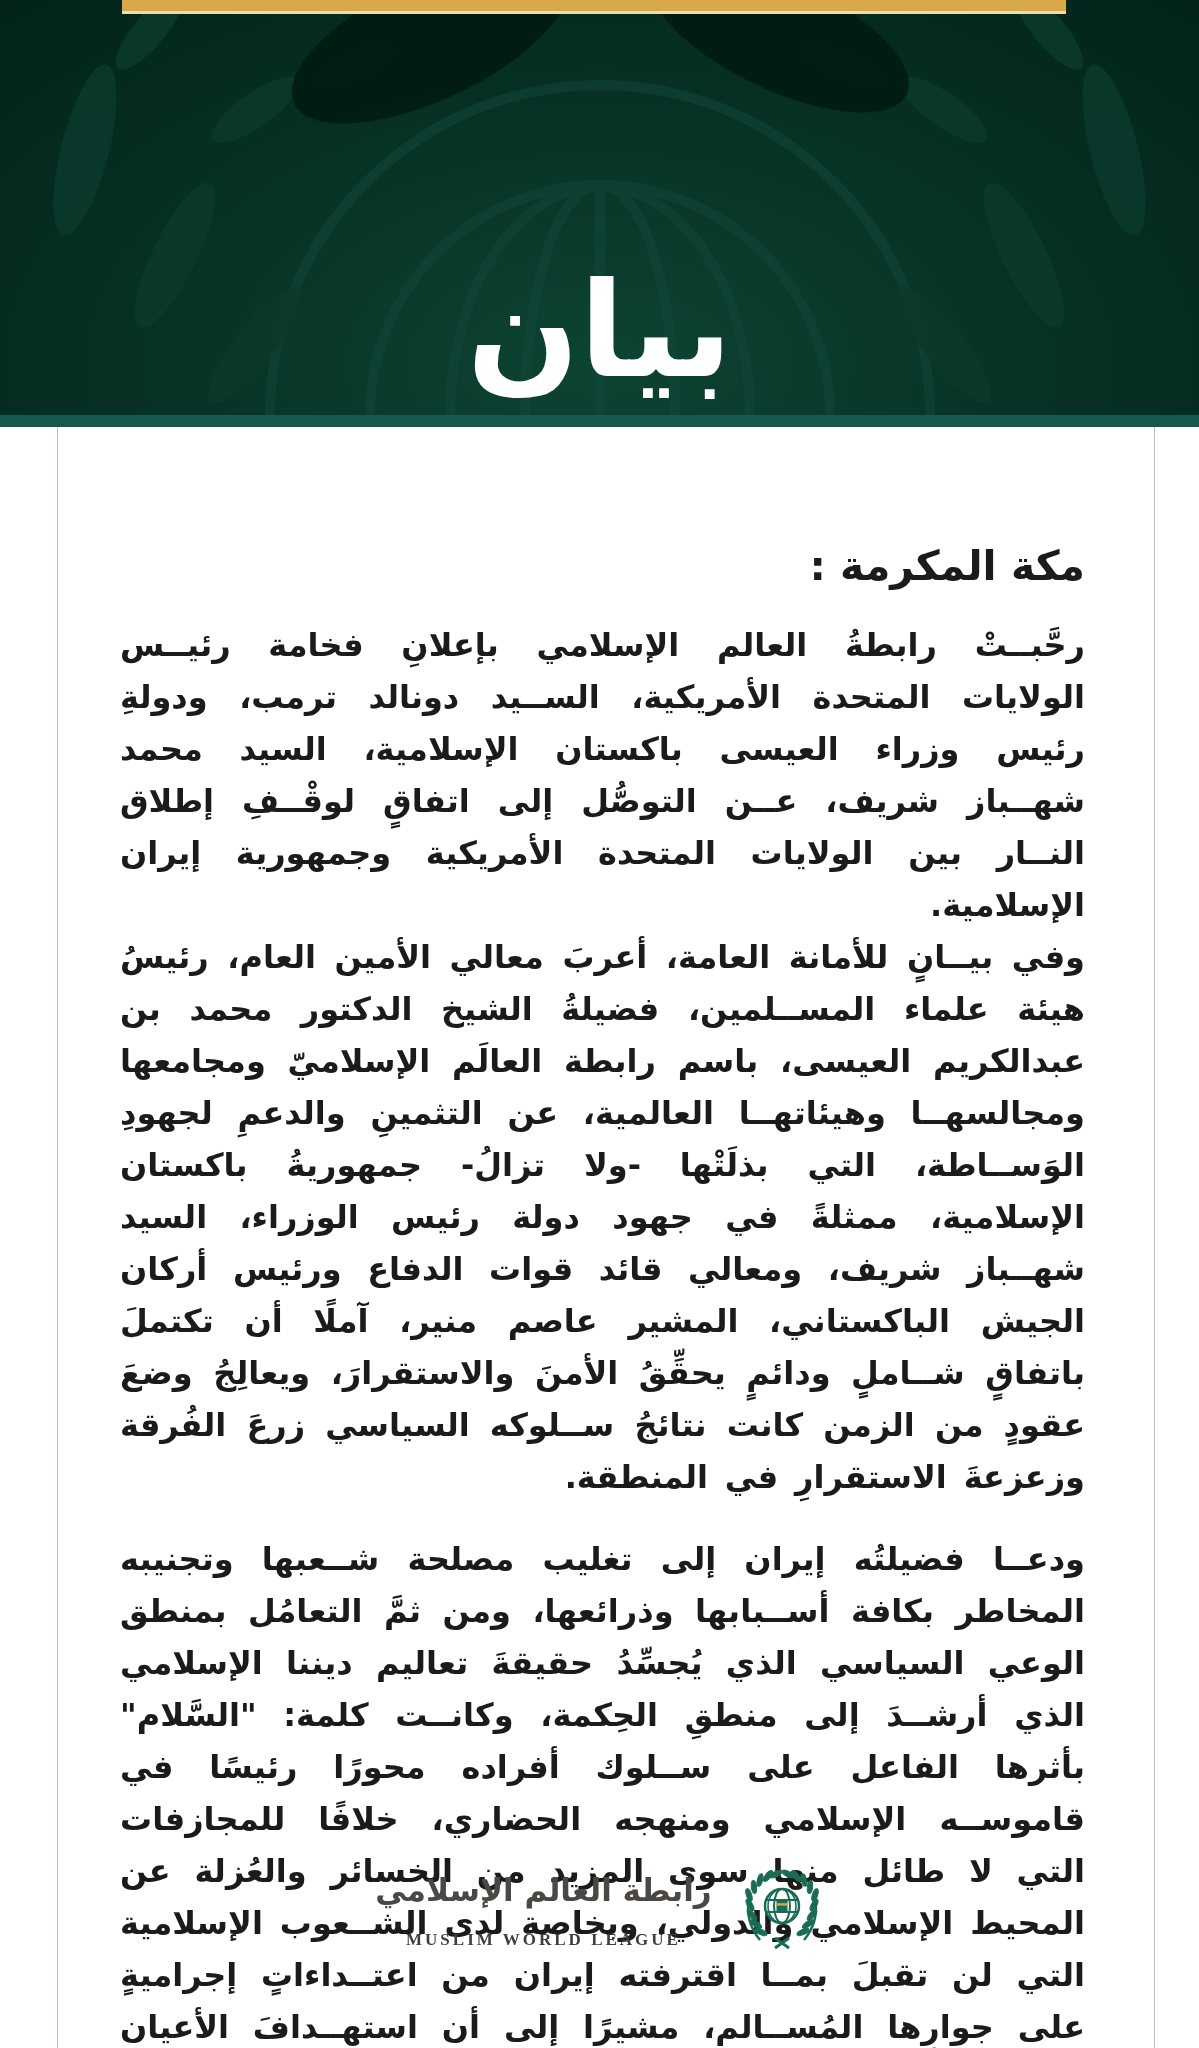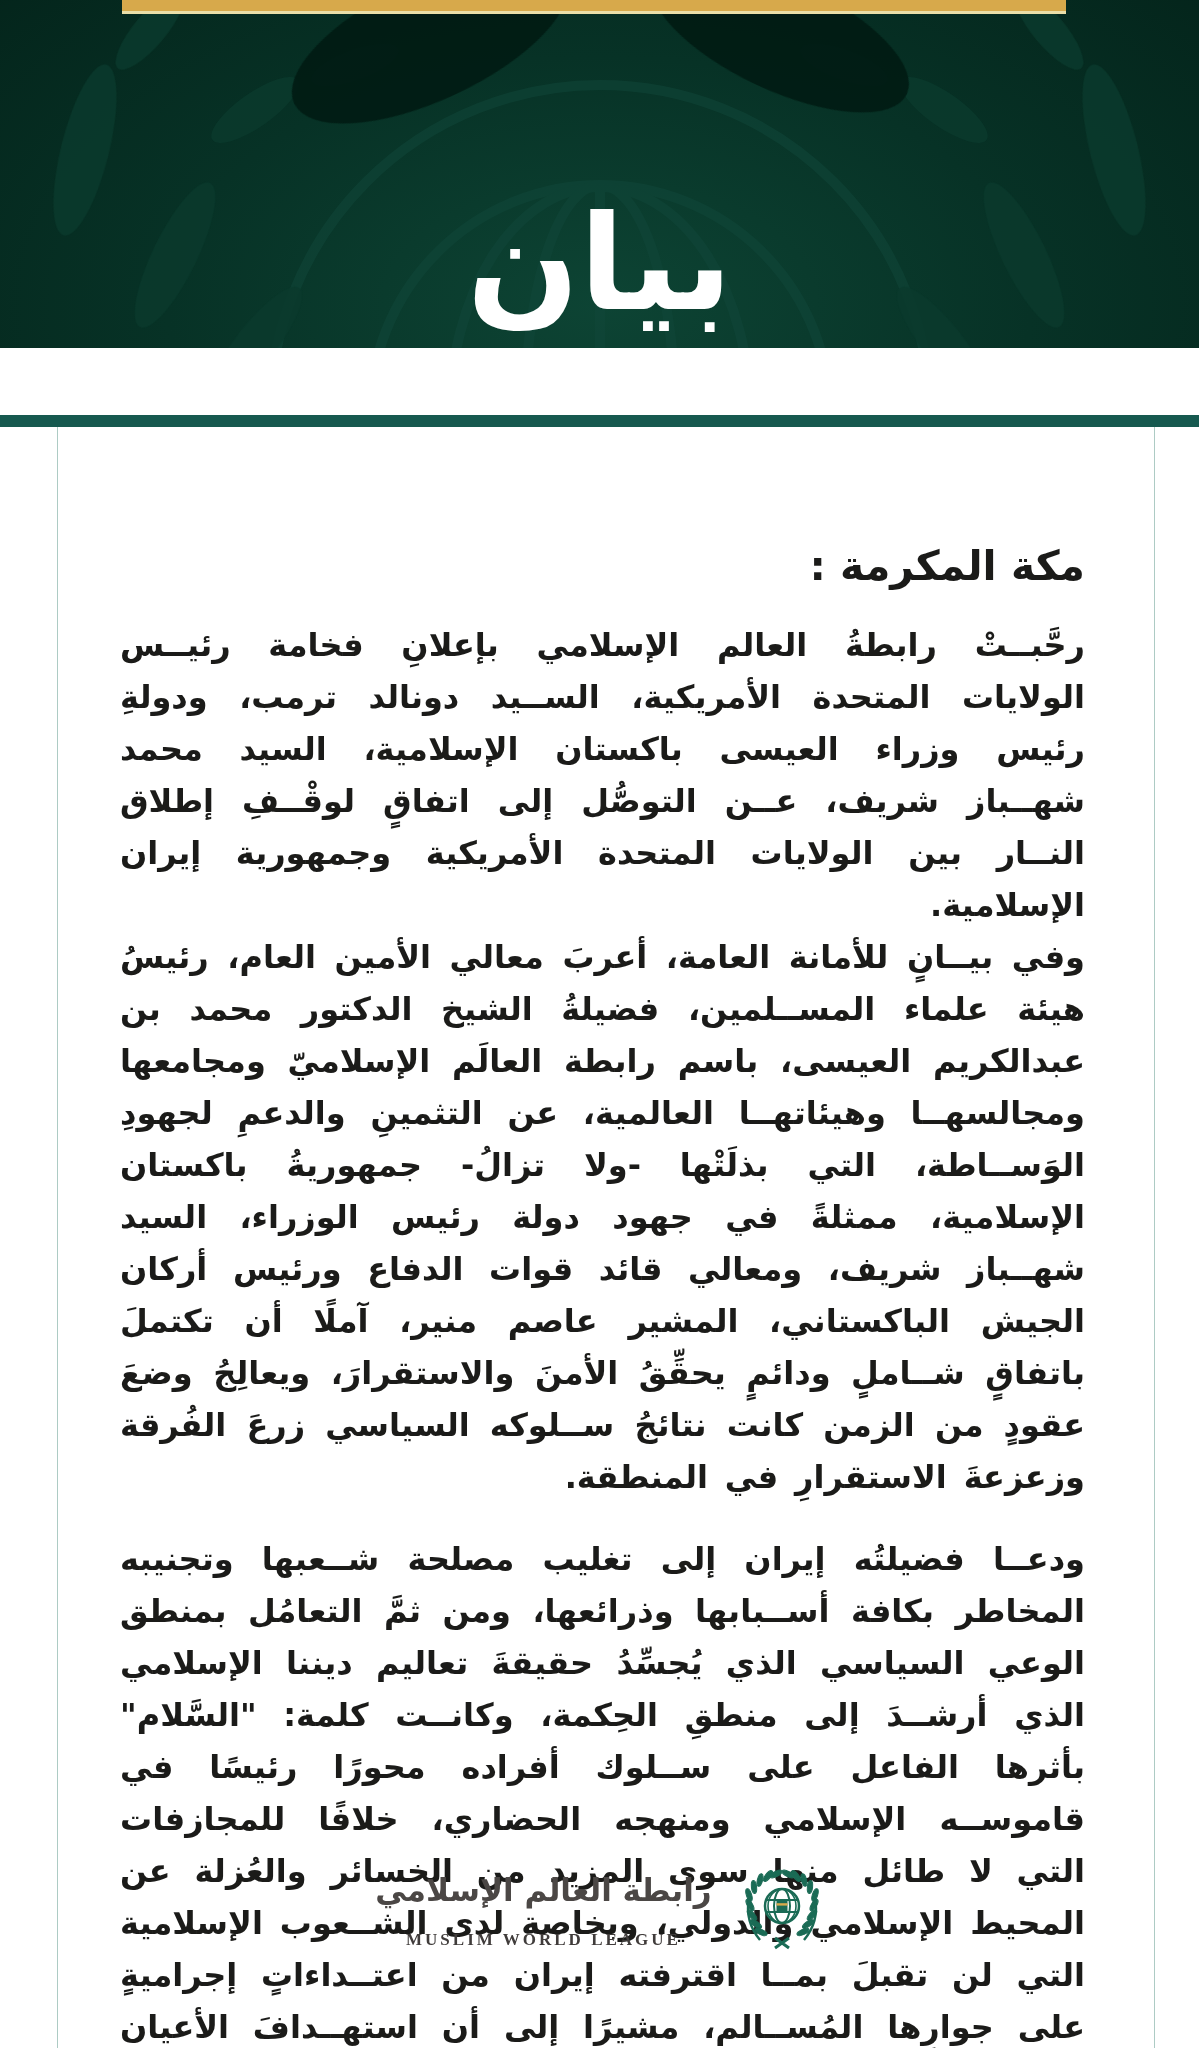--- a/index.html
+++ b/index.html
@@ -1,19 +1,19 @@
 <!DOCTYPE html>
 <html lang="ar"><head>
 <meta charset="utf-8">
 <style>
   html,body{margin:0;padding:0;background:#ffffff;}
   .page{position:relative;width:1199px;height:2048px;background:#ffffff;overflow:hidden;
         font-family:"DejaVu Sans",sans-serif;}
   
-  .header{position:absolute;top:0;left:0;width:1199px;height:348px;overflow:hidden;
+  .header{position:absolute;top:0;left:0;width:1199px;height:415px;overflow:hidden;
           background:radial-gradient(ellipse 900px 520px at 50% 88%, #0d4434 0%, #073226 48%, #032219 100%);}
   .header svg.art{position:absolute;top:0;left:0;}
   .gold-bar{position:absolute;top:0;left:122px;width:944px;height:11px;background:#d7a94b;
             border-bottom:3px solid #eadfa9;}
   .statement-title{position:absolute;bottom:2px;left:0;width:100%;text-align:center;
             color:#ffffff;font-size:132px;line-height:1.25;font-weight:bold;direction:rtl;}
   .separator{position:absolute;top:415px;left:0;width:1199px;height:12px;background:#16594f;}
   
   .rule{position:absolute;top:427px;bottom:0;width:1px;background:#adcbc4;}
   .rule.left{left:57px;} .rule.right{left:1154px;}

